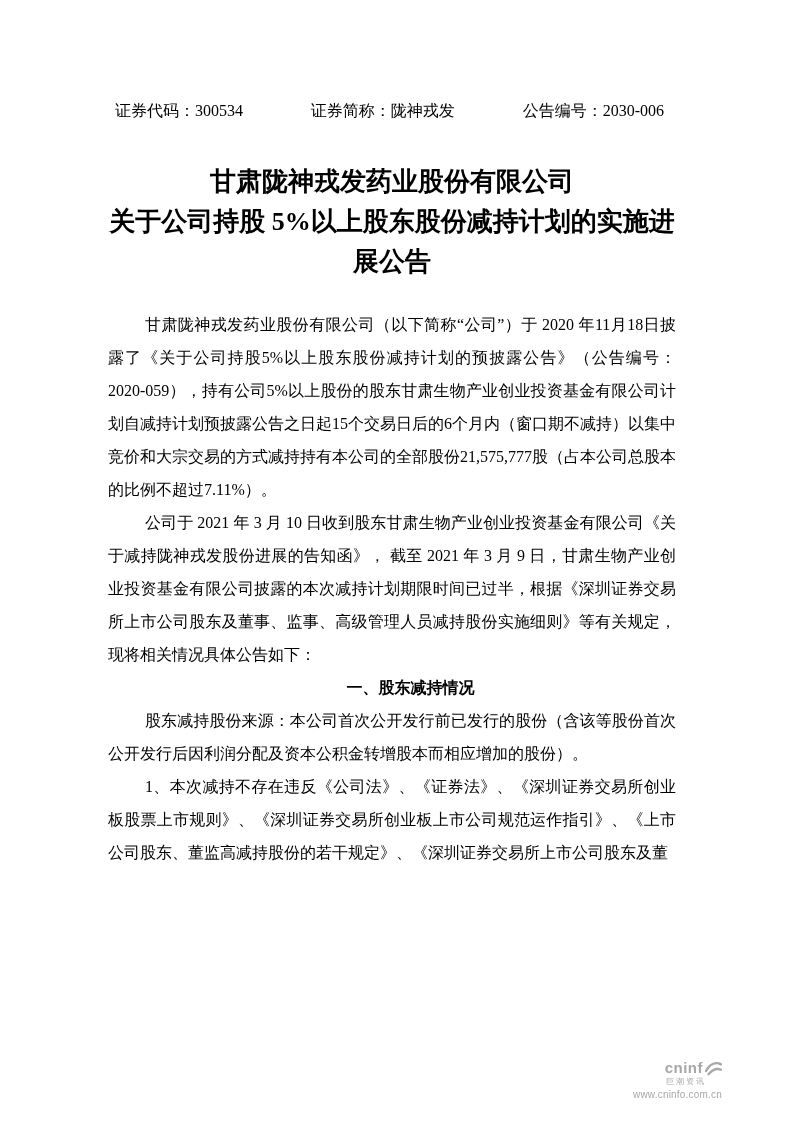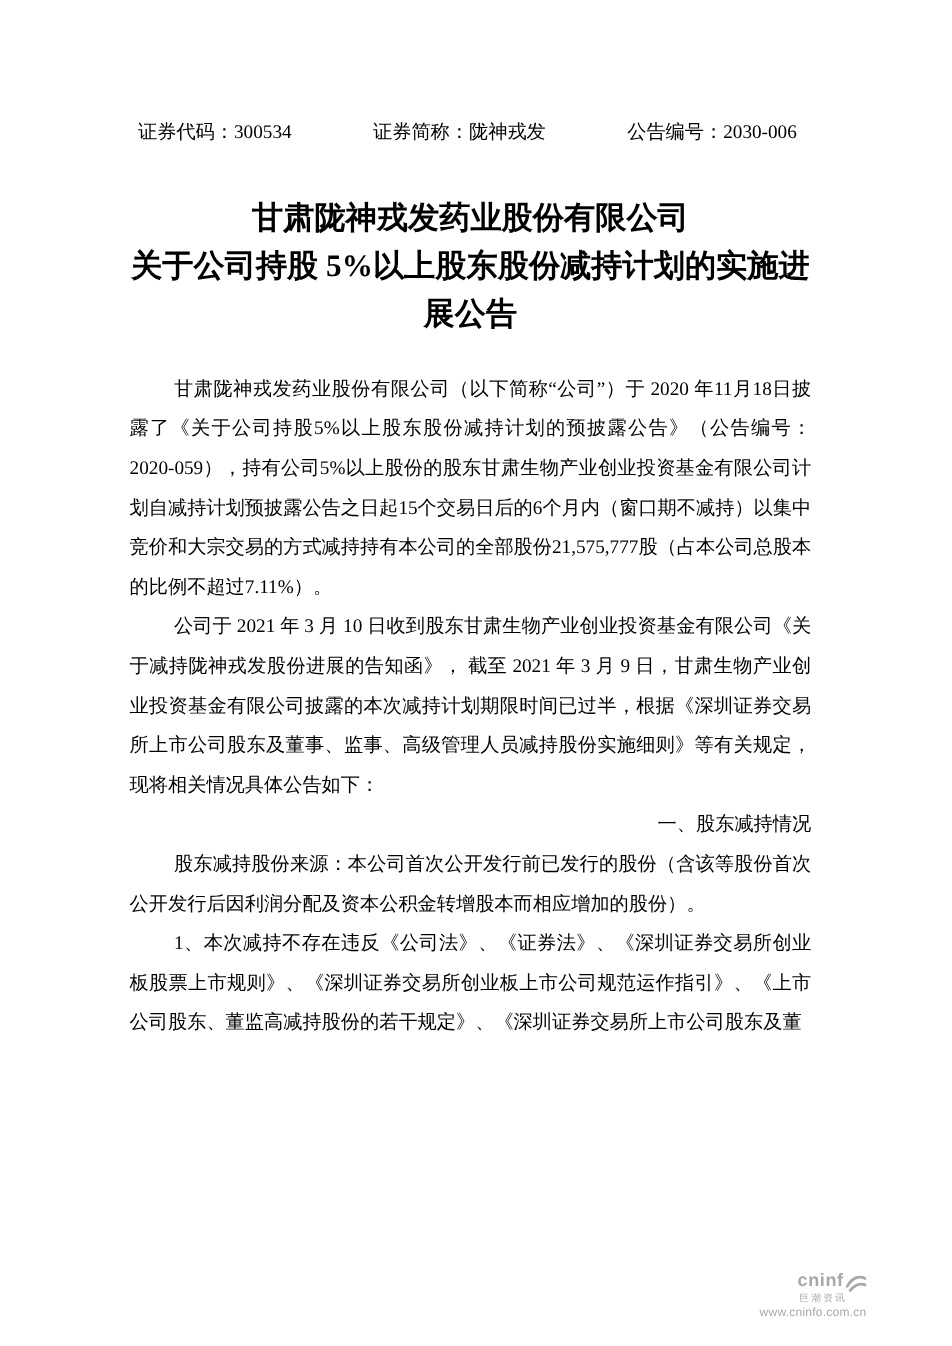--- a/index.html
+++ b/index.html
@@ -51,38 +51,38 @@
     text-align: justify;
     text-indent: 37px;
   }
   .body-text {
     margin-top: 26px;
   }
   .section-heading {
     margin: 0;
     font-size: 16px;
     line-height: 33px;
-    font-weight: normal;
+    font-weight: bold;
     text-indent: 37px;
-    text-align: right;
+    text-align: center;
   }
   .watermark {
     position: absolute;
     right: 7px;
     top: 1060px;
     width: 92px;
     text-align: right;
     color: #a8a8a8;
     font-family: "Liberation Sans", "DejaVu Sans", sans-serif;
     line-height: 1.1;
     user-select: none;
   }
   .wm-brand-row {
     display: flex;
-    align-items: flex-end;
+    align-items: center;
     justify-content: flex-end;
     gap: 2px;
   }
   .wm-brand {
     font-size: 15px;
     font-weight: bold;
     letter-spacing: 0.5px;
   }
   .wm-icon {
     display: inline-block;

